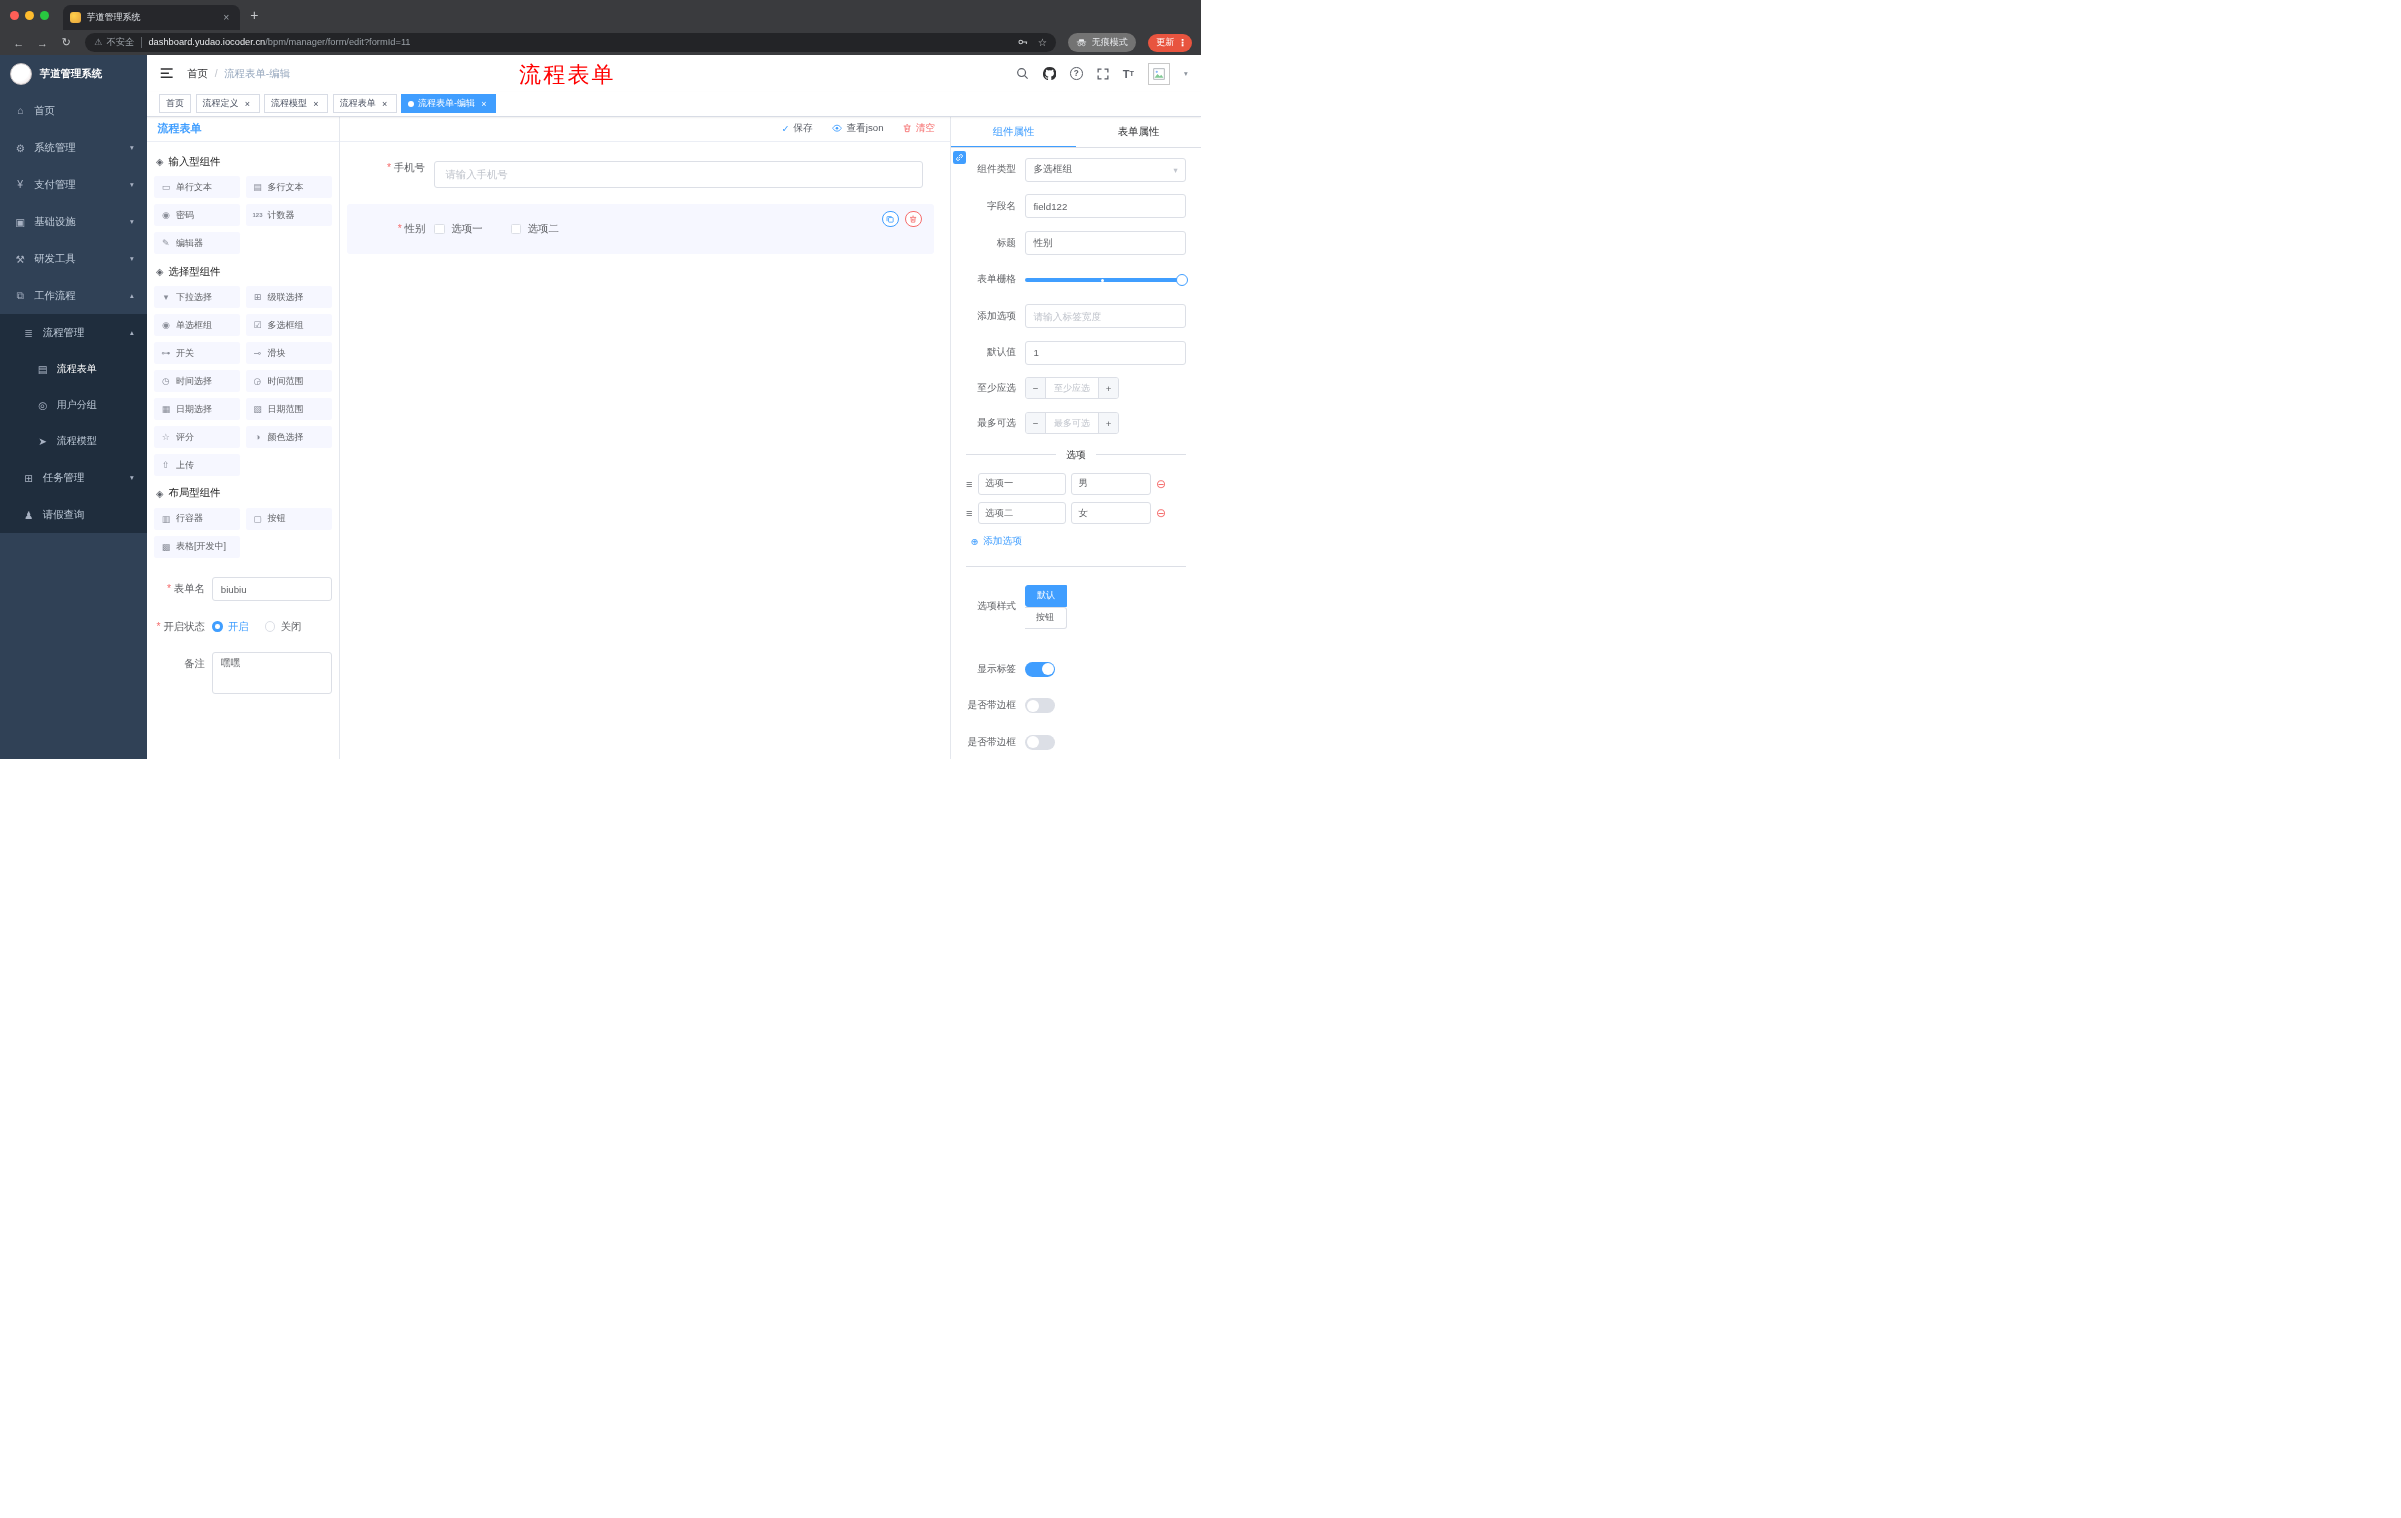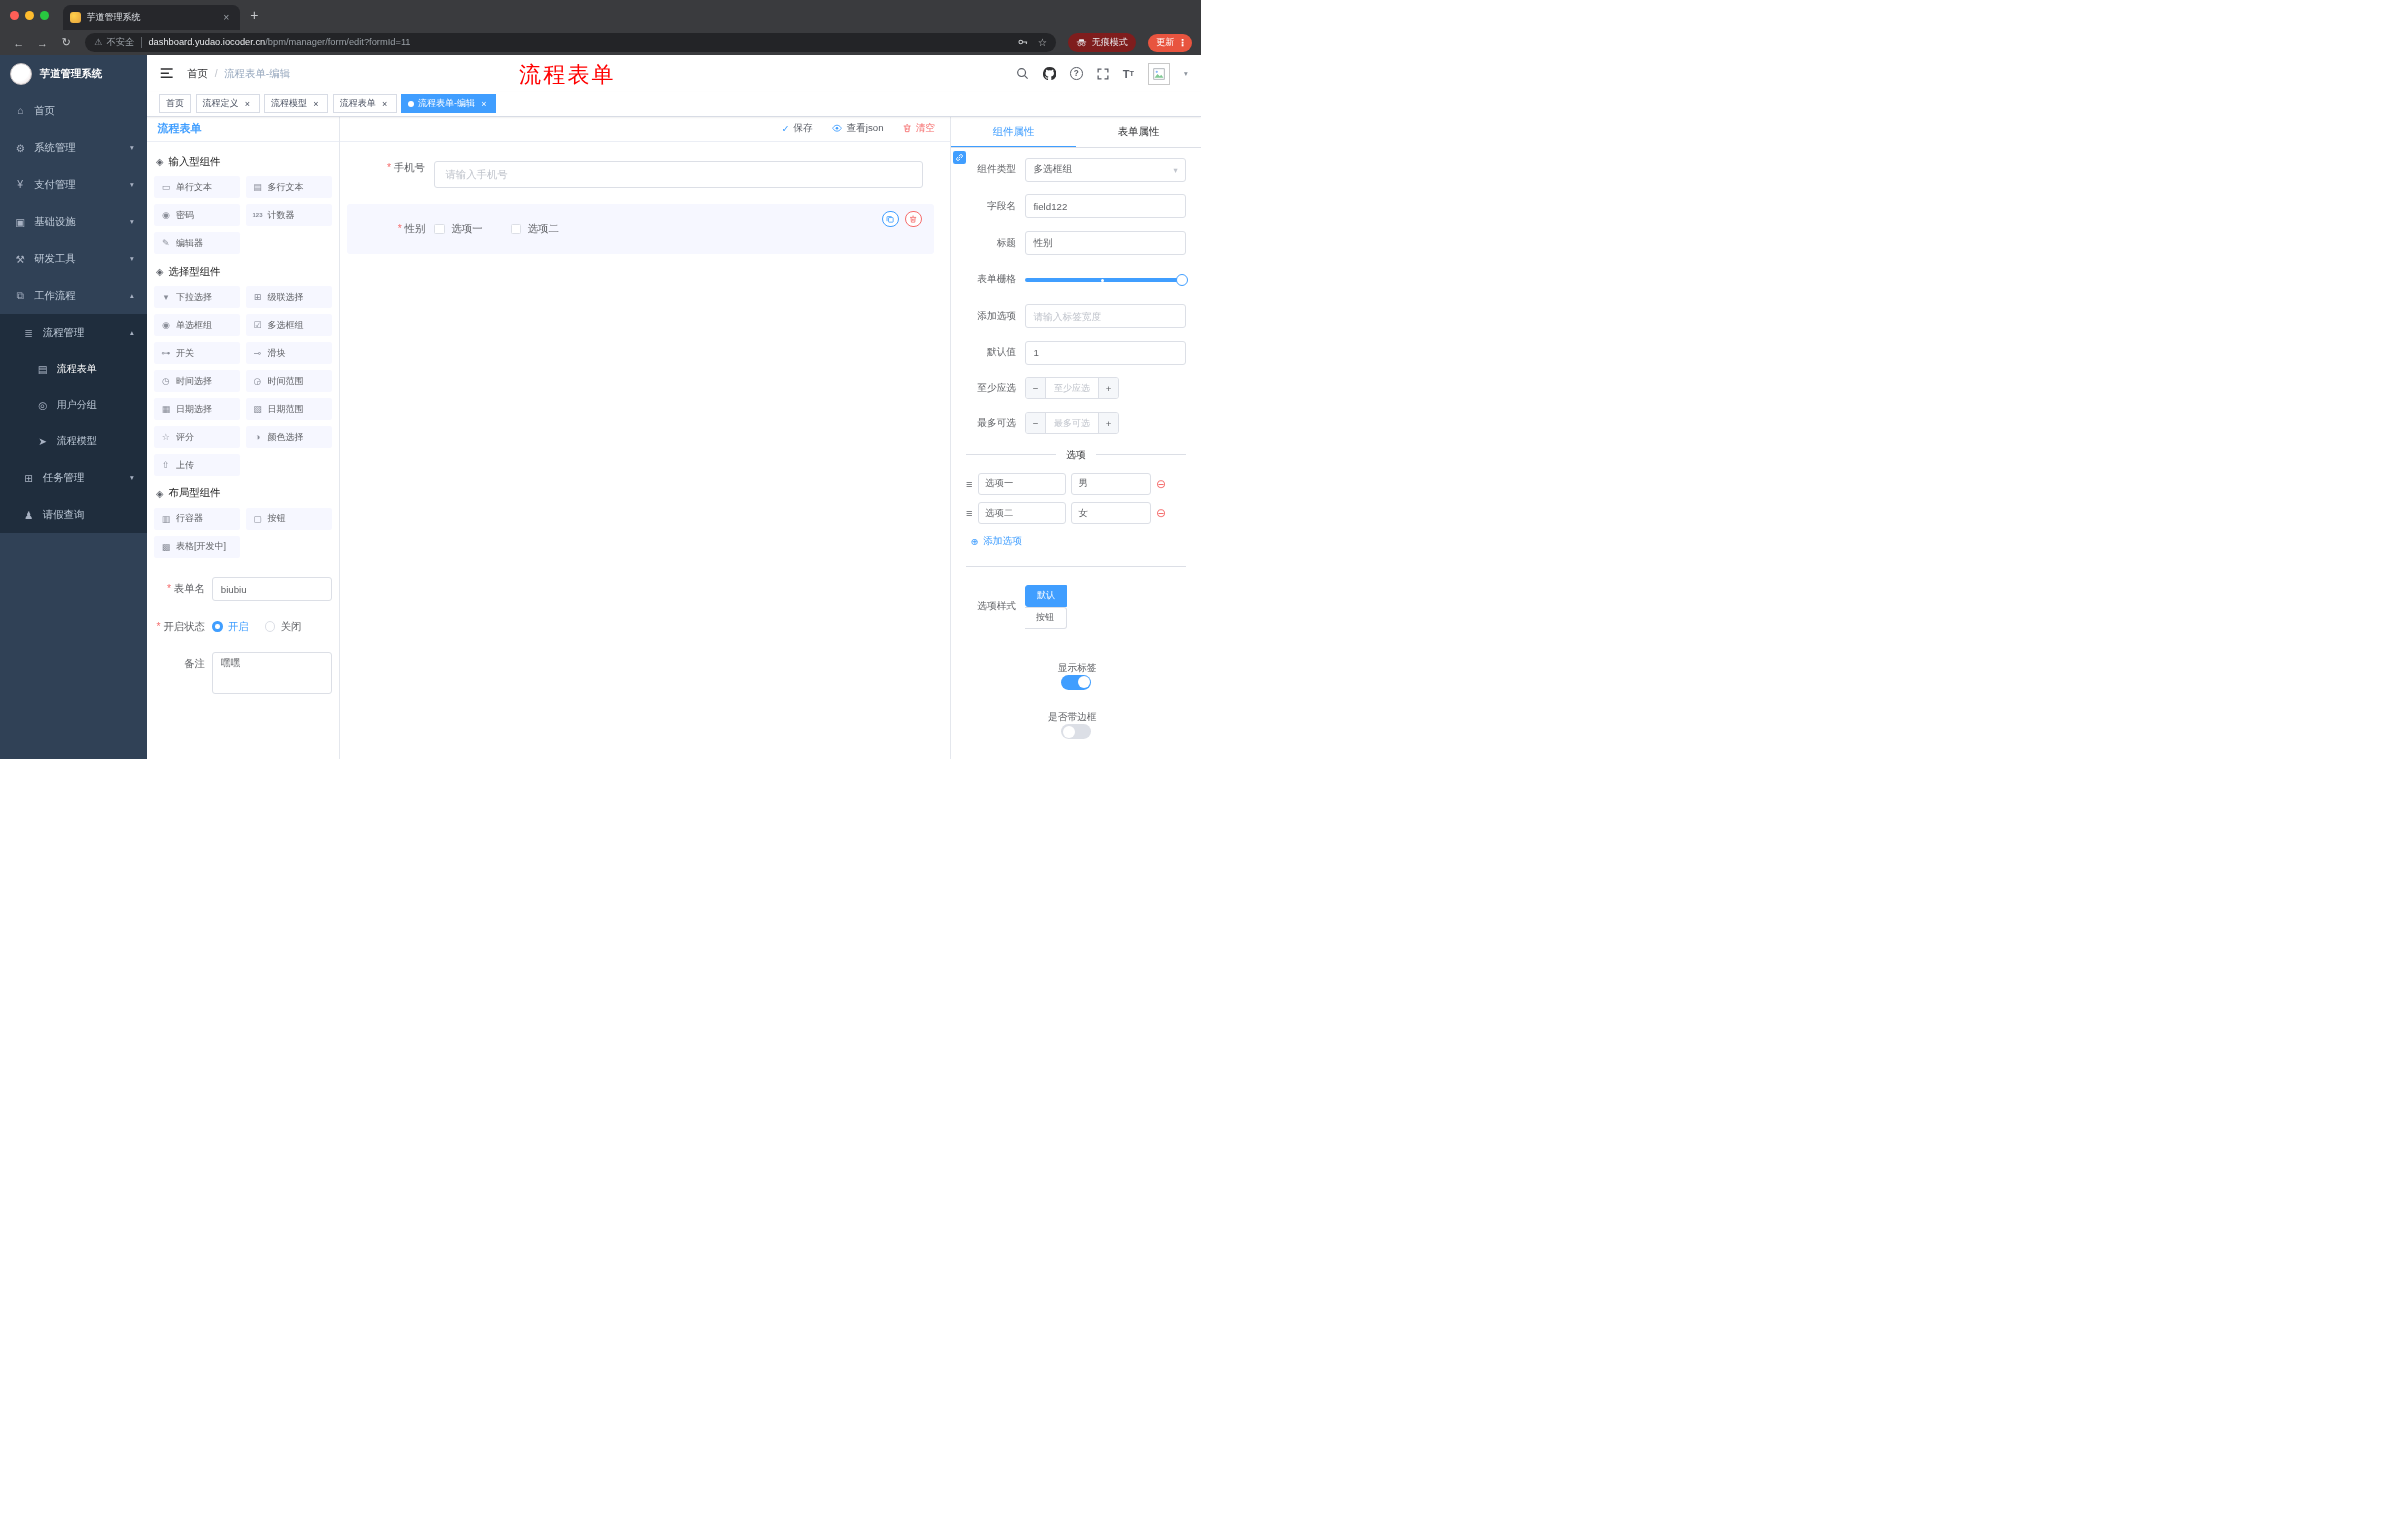--- a/index.html
+++ b/index.html
@@ -23,21 +23,21 @@
   .newtab{color:#c7c9cc;font-size:14px;margin-left:10.4px;cursor:pointer;}
   .toolbar{height:25px;display:flex;align-items:center;padding:0 9px;gap:4.5px;}
   .nav-ic{color:#c7c9cc;font-size:11px;width:19.3px;text-align:center;cursor:pointer;}
   .omnibox{flex:1;height:19.3px;background:#232427;border-radius:9.7px;display:flex;align-items:center;padding:0 9px;margin:0 4.5px;font-size:9.3px;color:#9aa0a6;}
   .omnibox .sep{width:0.7px;height:10.4px;background:#5f6368;margin:0 6.7px;}
   .omnibox .host{color:#e8eaed;}
   .omnibox .path{color:#9aa0a6;}
   .omnibox .spacer{flex:1;}
   .omnibox .star{color:#c7c9cc;font-size:10.4px;margin-left:9px;cursor:pointer;}
   .warn-ic{margin-right:4.5px;font-size:9px;}
-  .incog{height:19.3px;border-radius:9.7px;background:#7f1d1d;display:flex;align-items:center;gap:4.5px;padding:0 8.2px;color:#e8eaed;font-size:9px;margin-left:3px;}
+  .incog{height:19.3px;border-radius:9.7px;background:#737373;display:flex;align-items:center;gap:4.5px;padding:0 8.2px;color:#e8eaed;font-size:9px;margin-left:3px;}
   .update-pill{height:18px;border-radius:9px;background:#e8543f;color:#fff;display:flex;align-items:center;padding:0 4.5px 0 8.2px;font-size:9px;margin-left:7.4px;cursor:pointer;}
   .update-pill .dots{font-size:9.7px;margin-left:3.7px;font-weight:bold;}
 
   
   .app{flex:1;display:flex;min-height:0;}
   .sidebar{width:147px;background:#304156;flex-shrink:0;display:flex;flex-direction:column;color:#bfcbd9;}
   .logo-row{height:37px;display:flex;align-items:center;gap:7.4px;padding:0 10.4px;flex-shrink:0;}
   .logo-avatar{width:22px;height:22px;border-radius:50%;background:radial-gradient(circle at 40% 35%,#fff 55%,#e7d9d9);border:0.7px solid #c9c2c2;flex-shrink:0;}
   .logo-title{color:#fff;font-size:10.4px;font-weight:700;white-space:nowrap;}
   #side-menu{flex:1;display:flex;flex-direction:column;}
@@ -145,21 +145,21 @@
   .drag-ic{color:var(--t2);font-size:11px;cursor:grab;}
   .opt-label{width:88px;height:22px;border:0.7px solid var(--bd);border-radius:3px;padding:0 6.7px;font-size:9.3px;color:var(--t2);outline:none;}
   .opt-value{width:80px;height:22px;border:0.7px solid var(--bd);border-radius:3px;padding:0 6.7px;font-size:9.3px;color:var(--t2);outline:none;}
   .opt-del{color:var(--red);font-size:12px;cursor:pointer;line-height:1;}
   .add-opt{color:var(--blue);font-size:9.7px;display:flex;align-items:center;gap:4.5px;cursor:pointer;margin:10.4px 0 3px 4.5px;}
   .rgroup{display:flex;flex-direction:column;}
   .rbtn{height:22px;padding:0 11px;border:0.7px solid var(--bd);display:flex;align-items:center;font-size:9px;color:var(--t2);background:#fff;cursor:pointer;}
   .rbtn:first-child{border-radius:3px 0 0 3px;}
   .rbtn:last-child{border-radius:0 3px 3px 0;border-left:0;}
   .rbtn.sel{background:var(--blue);border-color:var(--blue);color:#fff;}
-  .sw-row{display:flex;align-items:center;margin-bottom:21.5px;flex-direction:column;}
+  .sw-row{display:flex;align-items:center;margin-bottom:21.5px;}
   .switch{width:30px;height:15px;border-radius:7.4px;background:var(--bd);position:relative;cursor:pointer;}
   .switch.on{background:var(--blue);}
   .knob{position:absolute;top:1.5px;width:12px;height:12px;border-radius:50%;background:#fff;}
   .switch .knob{left:1.5px;}
   .switch.on .knob{left:auto;right:1.5px;}
   .style-row{margin-top:1.5px;margin-bottom:33px;}
 </style>
 </head>
 <body>
 

